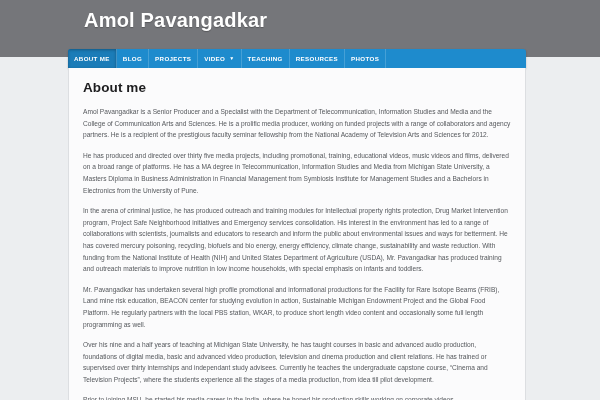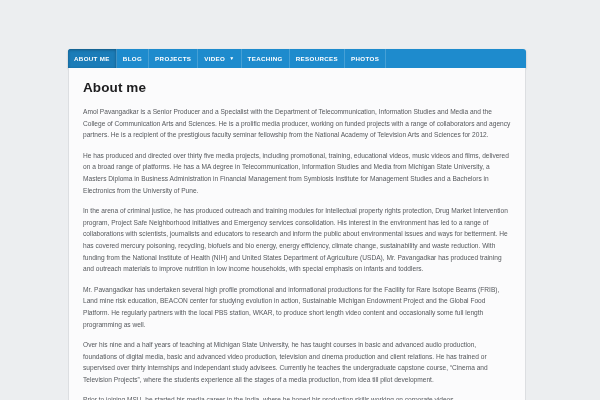--- a/index.html
+++ b/index.html
@@ -121,20 +121,23 @@
     text-align: left;
   }
 
   .body-par:last-child { margin-bottom: 0; }
 </style>
 </head>
 <body>
 
 <div class="page">
 
+  <div class="header-band">
+    <div class="site-title">Amol Pavangadkar</div>
+  </div>
 
   <nav class="navbar">
     <div id="nav-items" style="display:flex;align-items:stretch;">
         <a class="nav-item active">
           <span>About me</span>
         </a>
         <a class="nav-item">
           <span>Blog</span>
         </a>
         <a class="nav-item">

